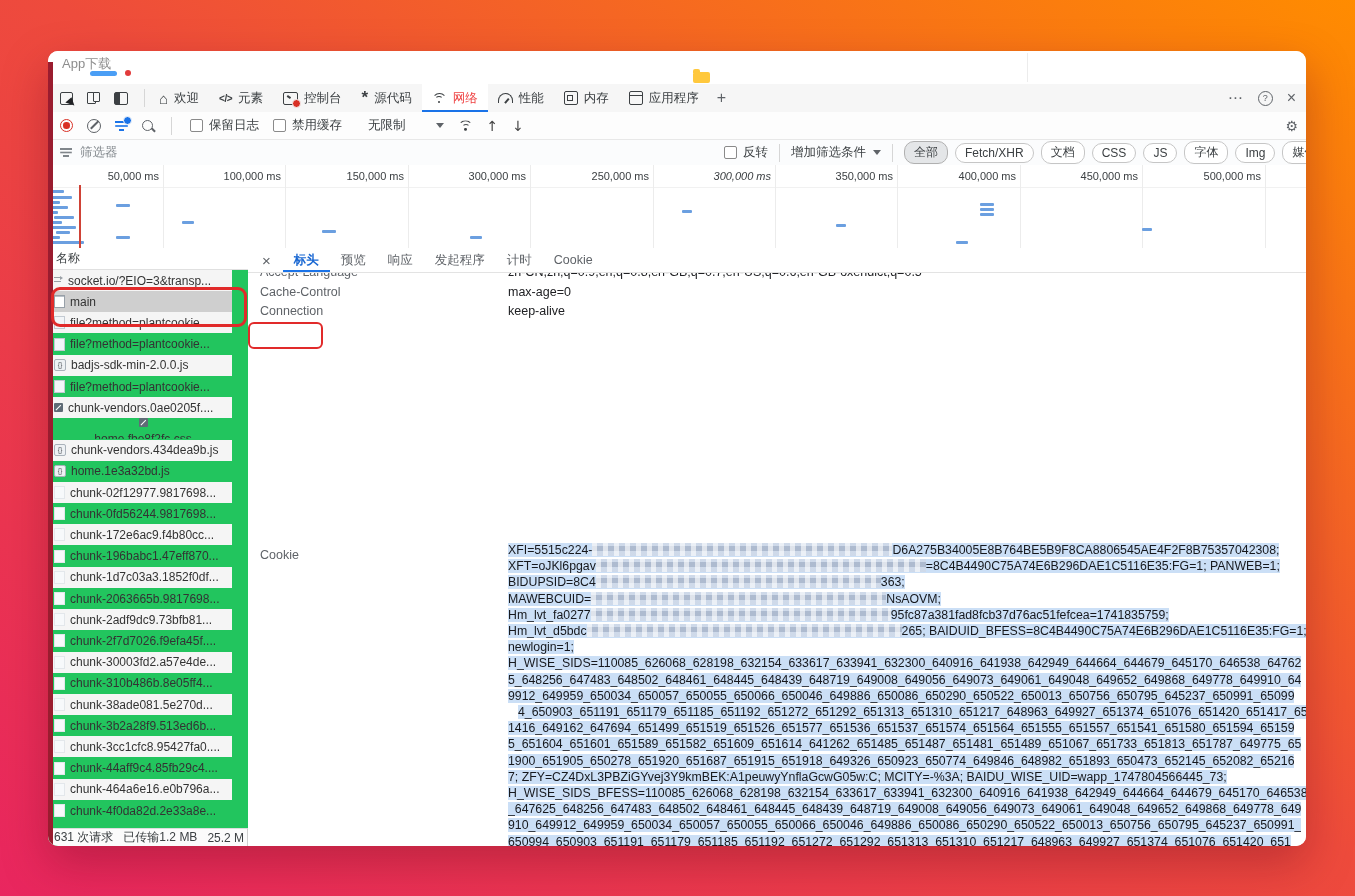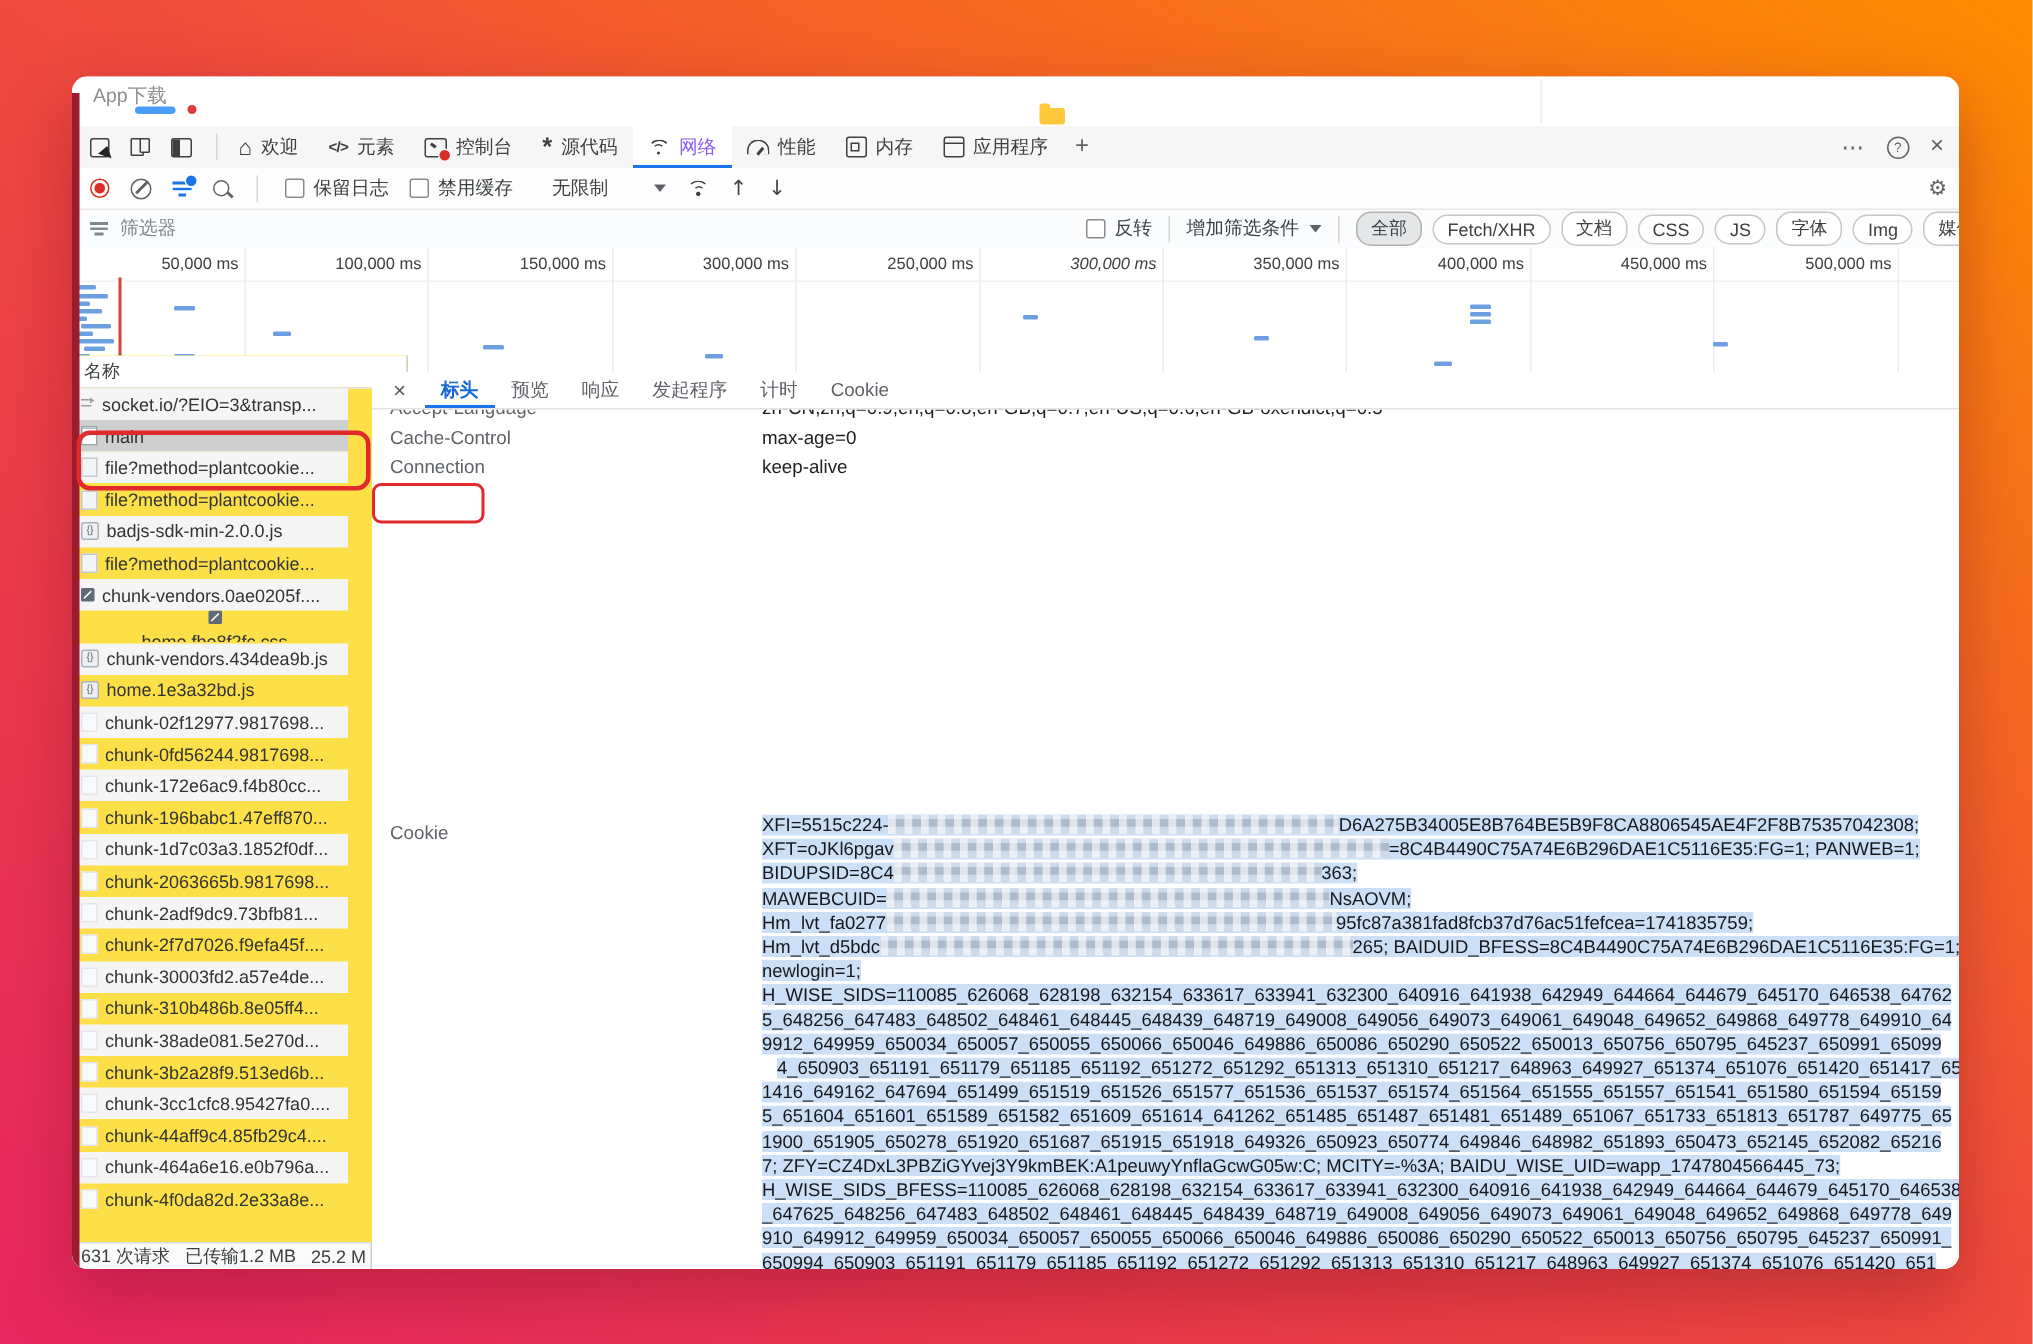--- a/index.html
+++ b/index.html
@@ -19,21 +19,21 @@
   .pagediv{position:absolute;left:979px;top:2px;width:1px;height:29px;background:#ececec;}
   .folder{position:absolute;left:645px;top:21px;width:17px;height:11px;background:#ffc83d;border-radius:2px;}
   .folder::before{content:'';position:absolute;left:0;top:-3px;width:7px;height:4px;background:#ffc83d;border-radius:2px 2px 0 0;}
   .maroon{position:absolute;left:0;top:11px;width:5px;height:784px;background:#9a1c2f;z-index:4;}
   
   .tabbar{position:absolute;left:0;top:33px;width:100%;height:28px;background:#f6f6f6;border-bottom:1px solid #dadce0;display:flex;align-items:stretch;}
   .winctl{display:flex;align-items:center;gap:14px;padding:0 12px 0 12px;}
   .vdiv{width:1px;height:18px;background:#d6d6d6;align-self:center;margin:0 4px;}
   .dtabs{display:flex;align-items:stretch;}
   .dtab{display:flex;align-items:center;gap:6px;padding:0 10px;font-size:12.5px;color:#3c4043;cursor:default;}
-  .dtab.active{background:#fff;box-shadow:inset 0 -2px 0 #1a73e8;color:#8b5cf6;}
+  .dtab.active{background:#fff;box-shadow:inset 0 -2px 0 #1a73e8;color:#ef4444;}
   .plus{display:flex;align-items:center;font-size:16px;color:#5f6368;padding:0 8px;}
   .tright{position:absolute;right:10px;top:0;height:28px;display:flex;align-items:center;gap:14px;color:#5f6368;}
   .i-more{font-size:15px;letter-spacing:1px;}
   .i-help{width:13px;height:13px;border:1.3px solid #5f6368;border-radius:50%;font-size:9px;display:flex;align-items:center;justify-content:center;}
   .i-close{font-size:16px;line-height:1;}
   
   .ticon{display:inline-block;position:relative;color:#3c4043;}
   .i-home{font-size:15px;line-height:13px;}
   .i-elem{font-size:10px;font-weight:bold;letter-spacing:-.5px;}
   .i-console{width:13px;height:11px;border:1.4px solid #3c4043;border-radius:2px;}
@@ -86,21 +86,21 @@
   .chip{border:1px solid #c6c6c6;border-radius:10px;padding:2px 9px;font-size:12px;color:#3c4043;background:#fff;}
   .chip.active{background:#e4e6e8;border-color:#b0b0b0;}
   
   .timeline{position:absolute;left:0;top:114px;width:100%;height:83px;background:#fff;border-bottom:1px solid #c9c9c9;overflow:hidden;}
   .tl-grid{position:absolute;top:0;width:1px;height:100%;background:#ececec;}
   .tl-label{position:absolute;top:5px;width:86px;text-align:right;font-size:11px;color:#3c4043;}
   .tl-sub{position:absolute;left:0;top:22px;width:100%;height:1px;background:#f1f1f1;}
   .tl-bar{position:absolute;height:3px;background:#6b9fe0;border-radius:1px;}
   .tl-marker{position:absolute;width:1.5px;background:#cf4236;top:20px;height:63px;}
   
-  .namelist{position:absolute;left:0;top:186px;width:224px;height:598px;background:#fde047;border-right:1px solid #cfcfcf;box-sizing:border-box;overflow:hidden;}
+  .namelist{position:absolute;left:0;top:197px;width:224px;height:598px;background:#22c55e;border-right:1px solid #cfcfcf;box-sizing:border-box;overflow:hidden;}
   .nl-header{position:absolute;left:0;top:0;width:100%;height:22px;border-bottom:1px solid #e0e0e0;font-size:12px;color:#3c4043;display:flex;align-items:center;padding-left:8px;box-sizing:border-box;background:#fff;}
   .req-rows{position:absolute;left:0;top:22px;width:100%;}
   .req{position:absolute;left:0;width:184px;height:21px;display:flex;align-items:center;gap:5px;padding-left:6px;box-sizing:border-box;font-size:12px;color:#333;white-space:nowrap;overflow:hidden;}
   .req.stripe{background:#f5f5f5;}
   .req.selected{background:#cfcfcf;}
   .ric{flex:0 0 auto;display:inline-block;}
   .ric-doc{width:9px;height:11px;border:1px solid #98a0a8;background:#fff;box-shadow:inset 0 3px 0 -2px #b9c0c7, inset 0 6px 0 -5px #b9c0c7;}
   .ric-file{width:9px;height:11px;border:1px solid #c3cad2;background:#f2f5f8;}
   .ric-js{width:10px;height:10px;border:1px solid #aab2ba;border-radius:2px;background:#eef1f4;font-size:7px;color:#5f6368;text-align:center;line-height:10px;}
   .ric-css{width:9px;height:9px;background:#5f6b76;position:relative;border-radius:1px;}

